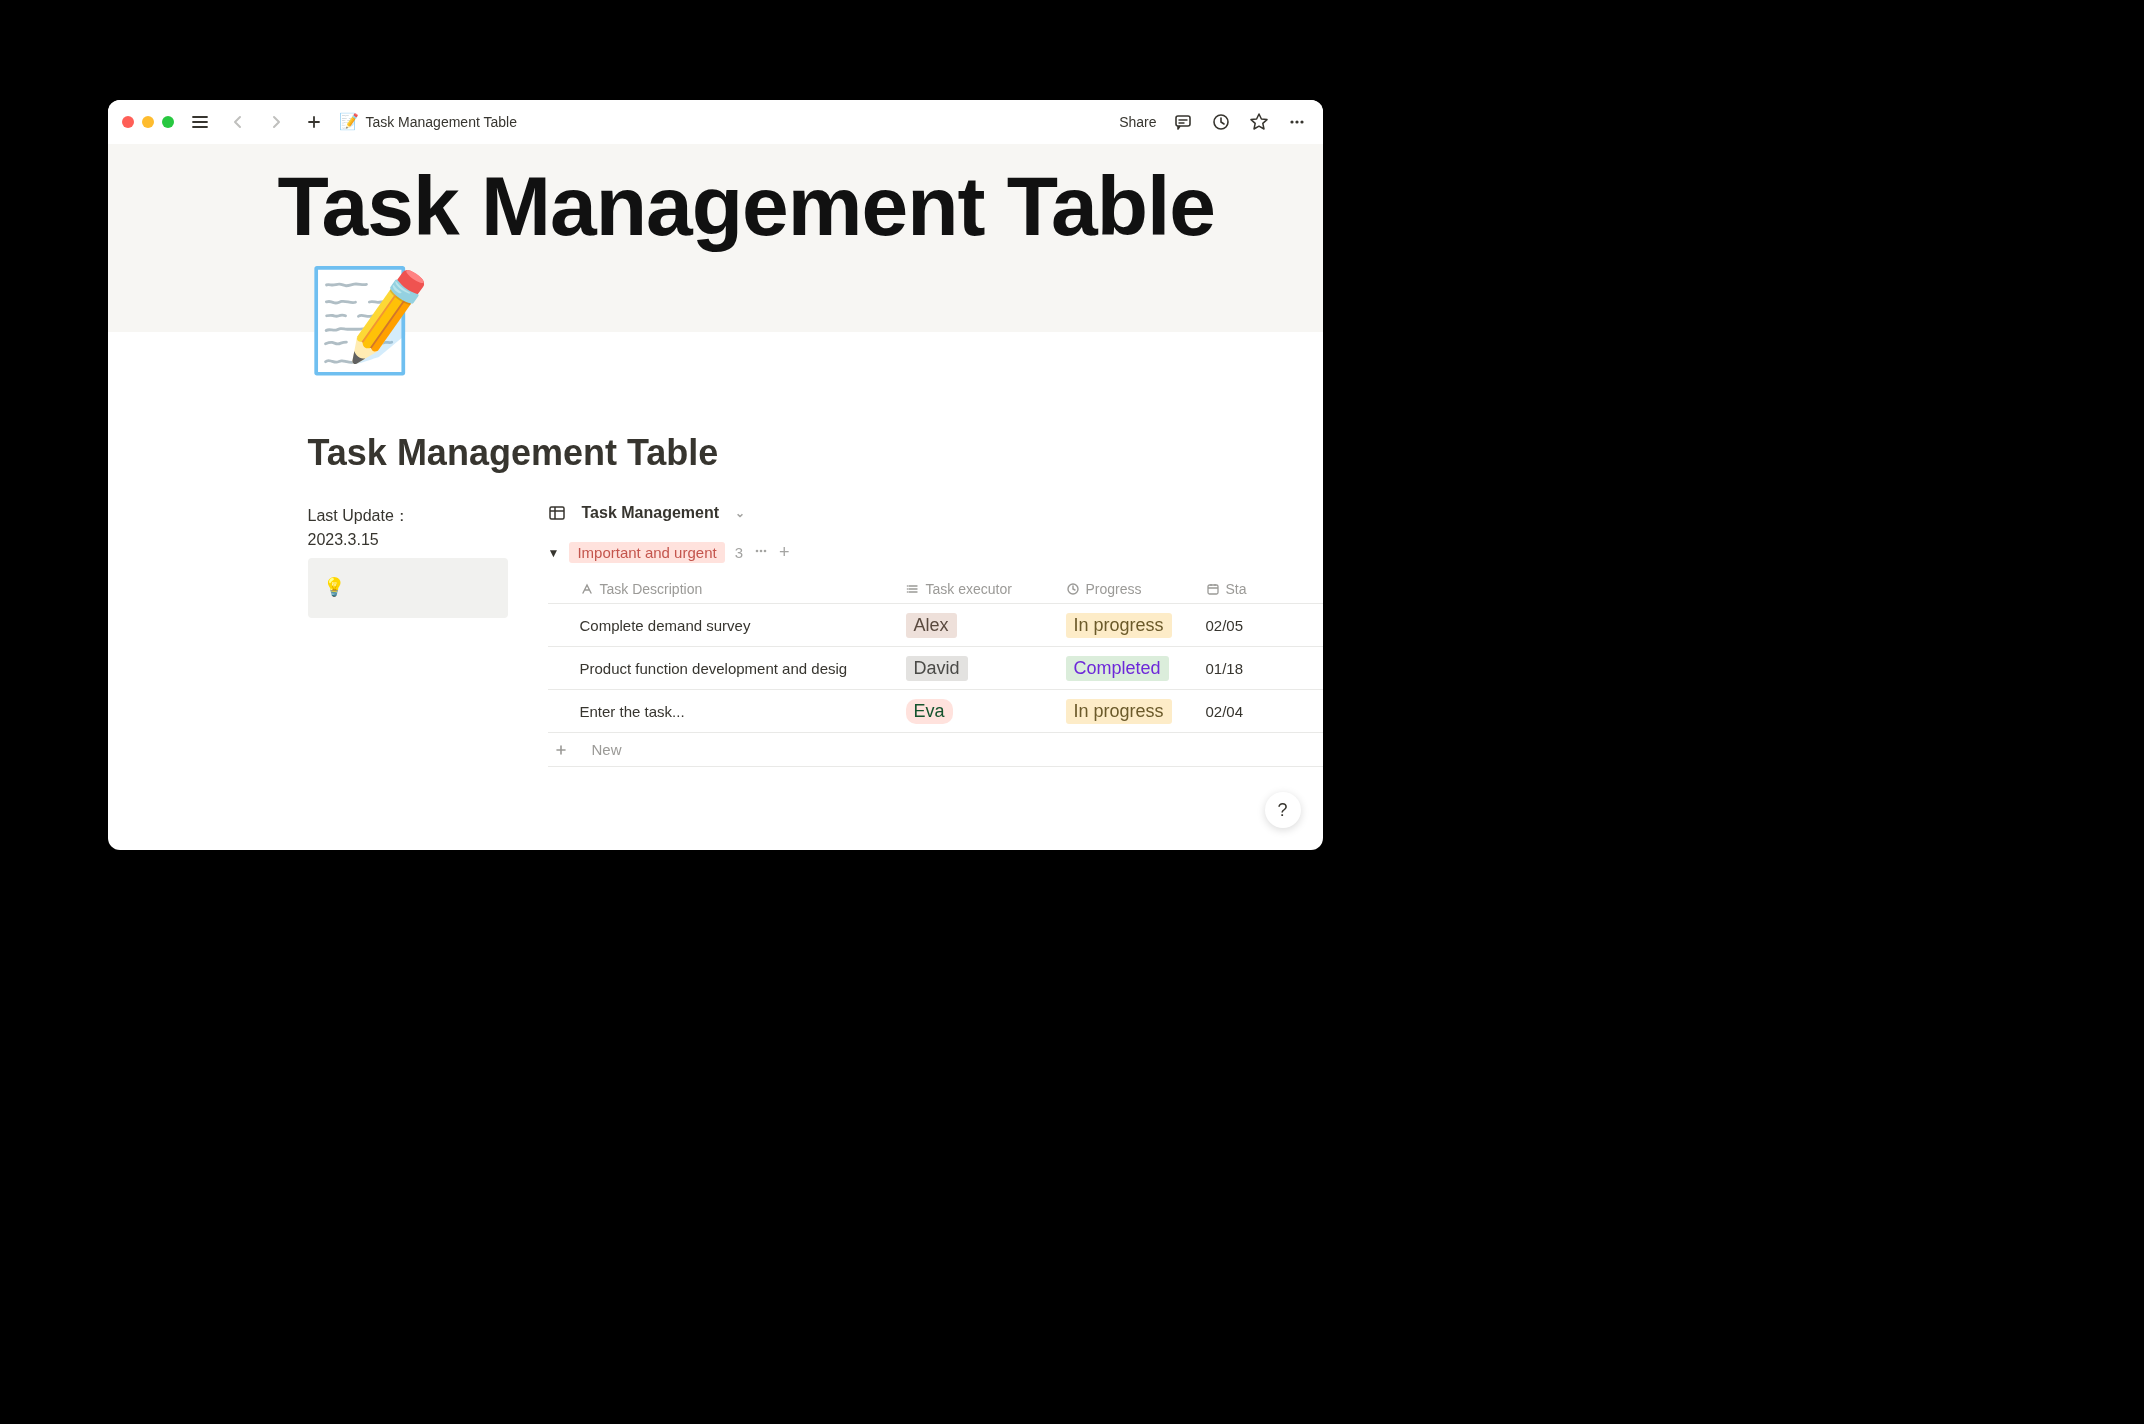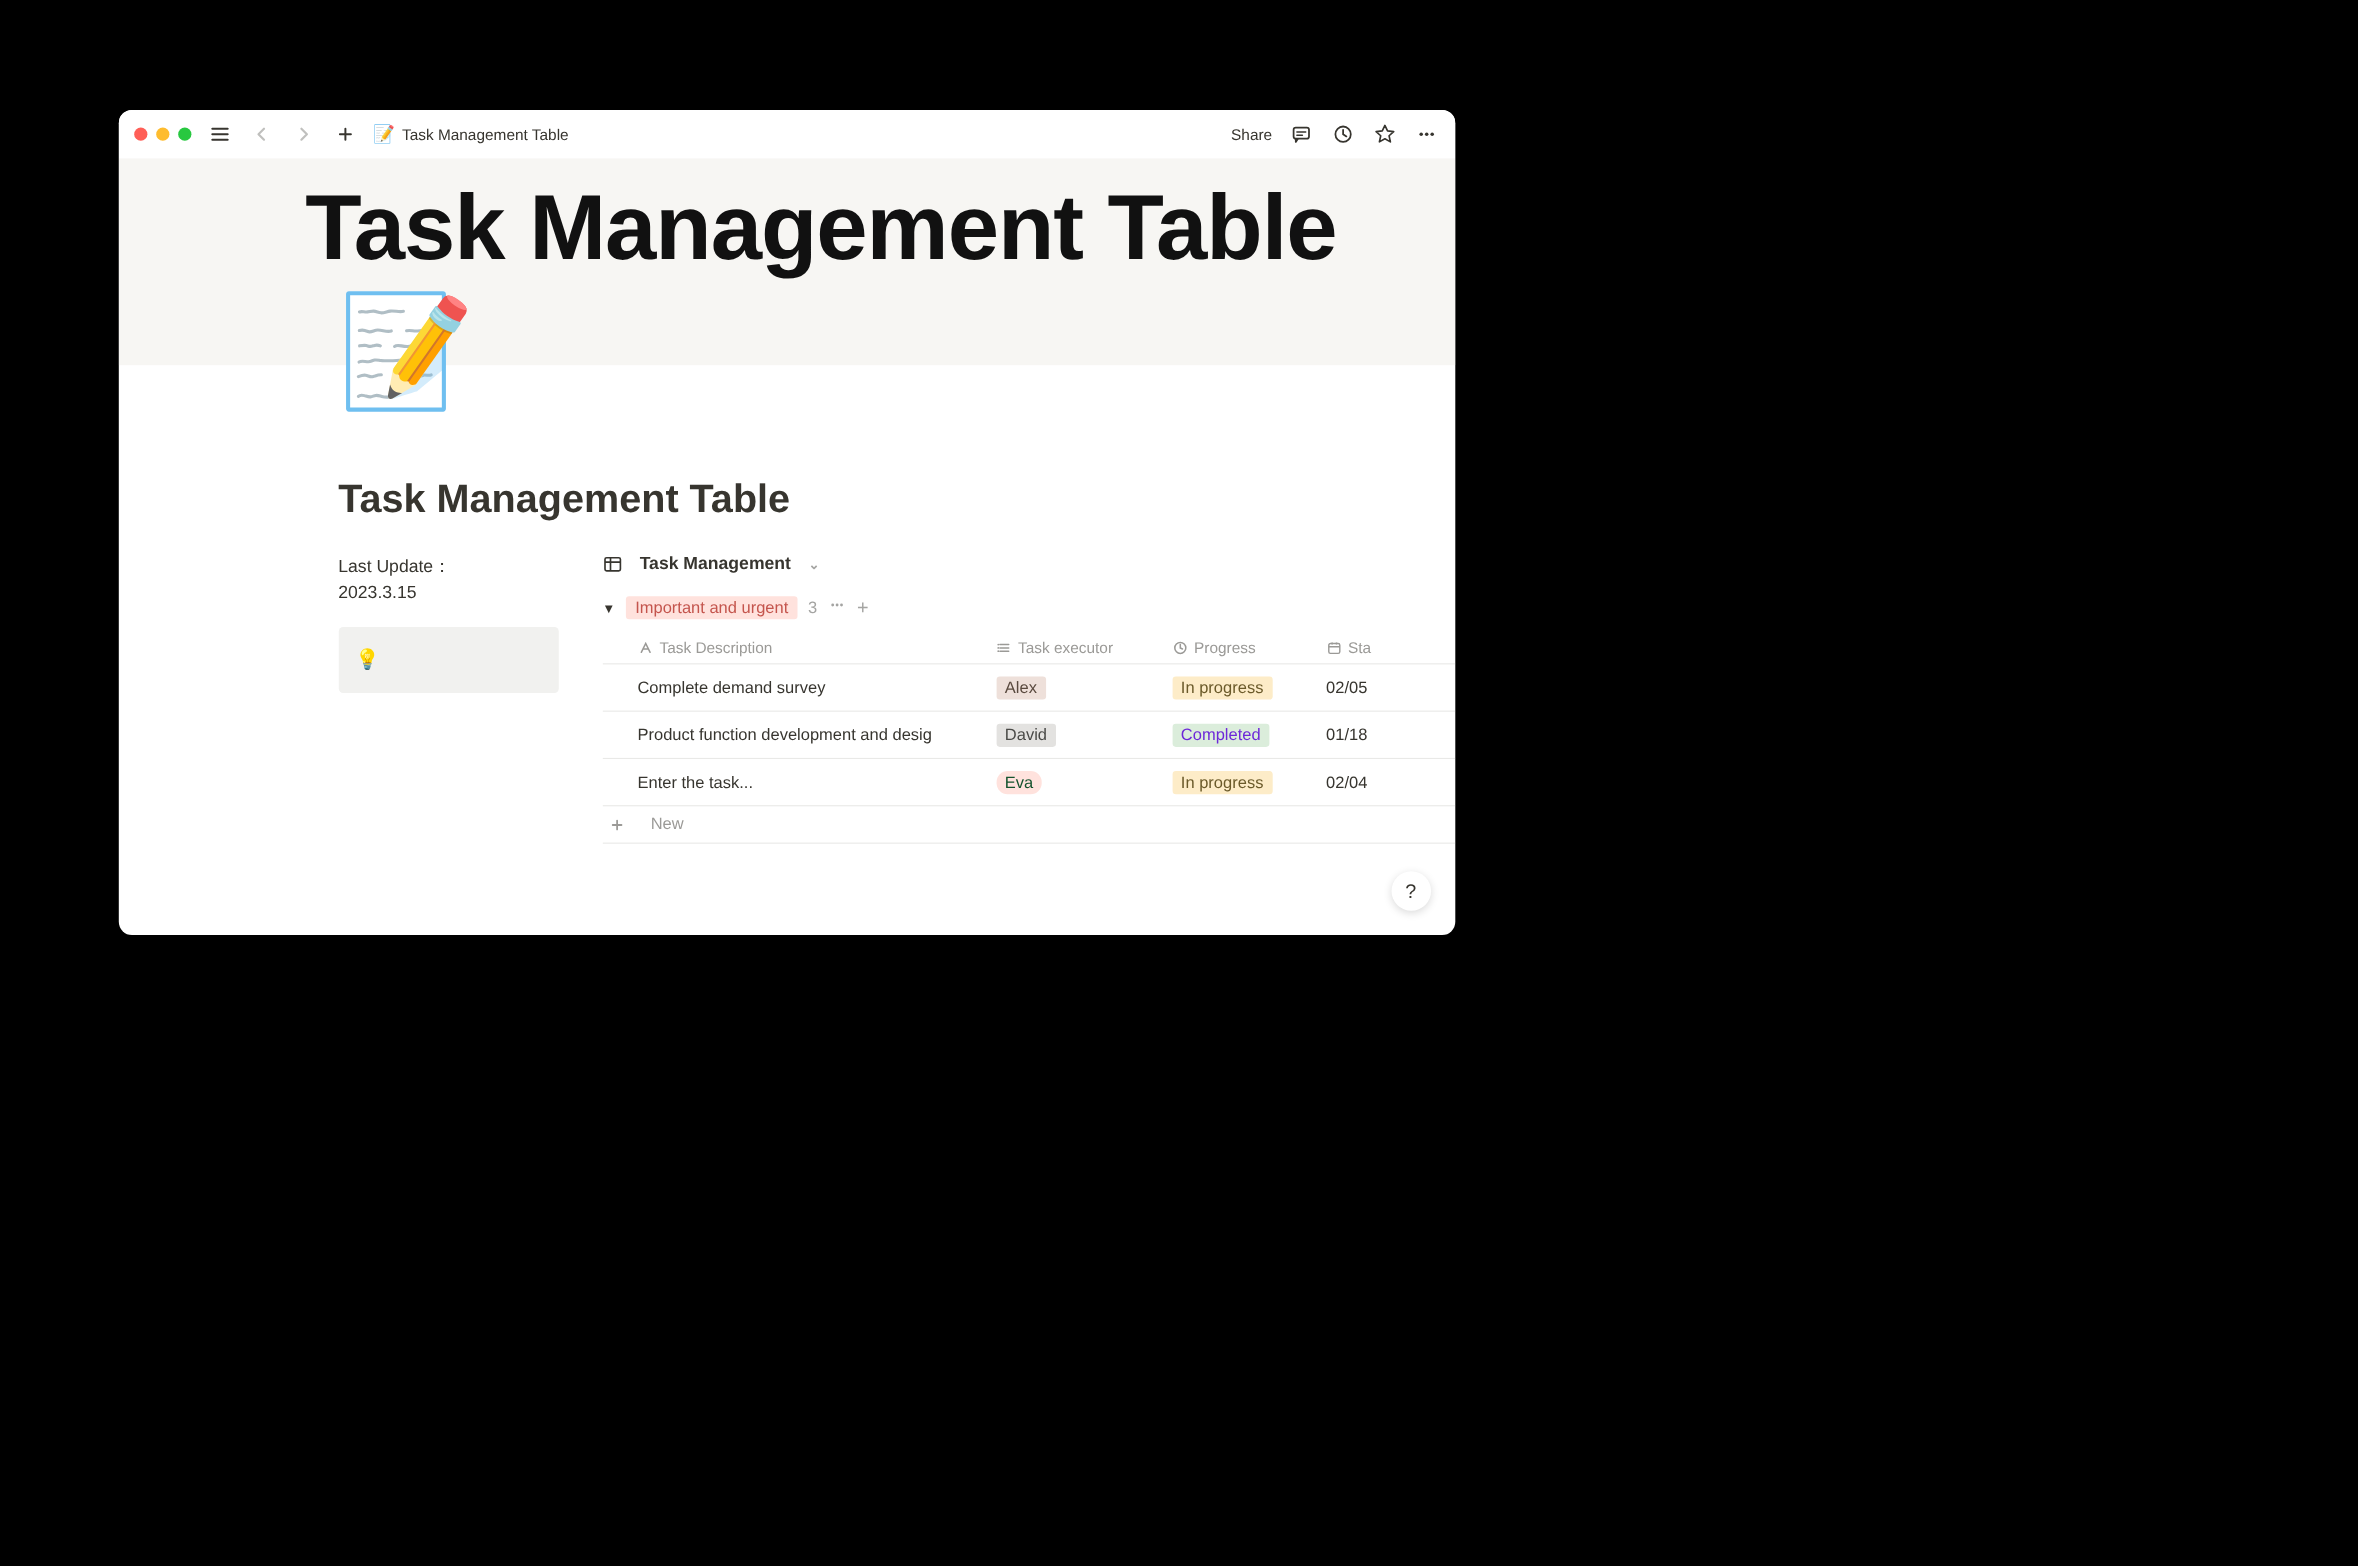--- a/index.html
+++ b/index.html
@@ -91,21 +91,21 @@
       color: #37352f;
       margin-bottom: 30px;
     }
     .left-col { width: 200px; flex-shrink: 0; }
     .right-col { flex: 1; min-width: 0; }
 
     .last-update {
       font-size: 16px;
       color: #37352f;
       line-height: 1.5;
-      margin-bottom: 18px;
+      margin-bottom: 6px;
     }
     .callout {
       background: #f1f1ef;
       border-radius: 4px;
       padding: 16px;
       display: flex;
       gap: 10px;
       font-size: 15px;
       line-height: 1.55;
       color: #37352f;
@@ -163,21 +163,21 @@
     .td { padding: 0 8px; font-size: 15px; color: #37352f; }
     .td.desc { width: 350px; padding-left: 32px; font-weight: 500; white-space: nowrap; overflow: hidden; }
     .td.exec { width: 160px; }
     .td.prog { width: 140px; }
     .td.date { width: 80px; white-space: nowrap; }
 
     .tag {
       display: inline-block;
       padding: 2px 8px;
       border-radius: 3px;
-      font-size: 15px;
+      font-size: 18px;
       text-align: right;
     }
     .tag.alex { background: #eee0da; color: #5a4a3f; }
     .tag.david { background: #e3e2e0; color: #4a4a47; }
     .tag.eva { background: #ffe2dd; color: #14532d; border-radius: 10px; }
     .tag.inprog { background: #fdecc8; color: #6b5a2a; }
     .tag.done { background: #dbeddb; color: #6d28d9; }
 
     .new-row {
       display: flex; align-items: center; gap: 24px;

